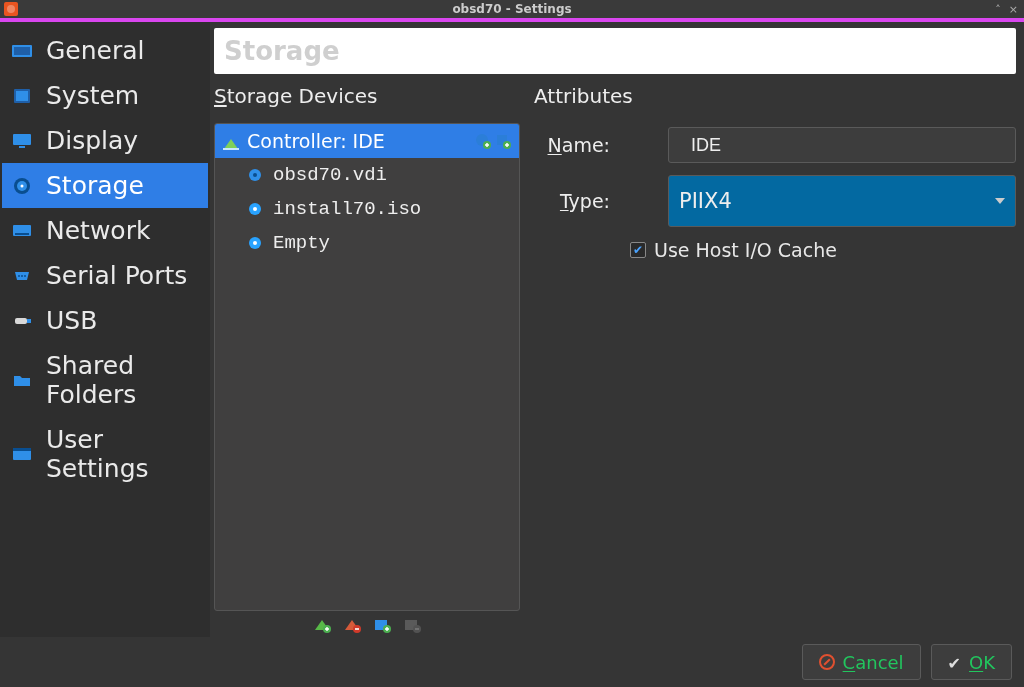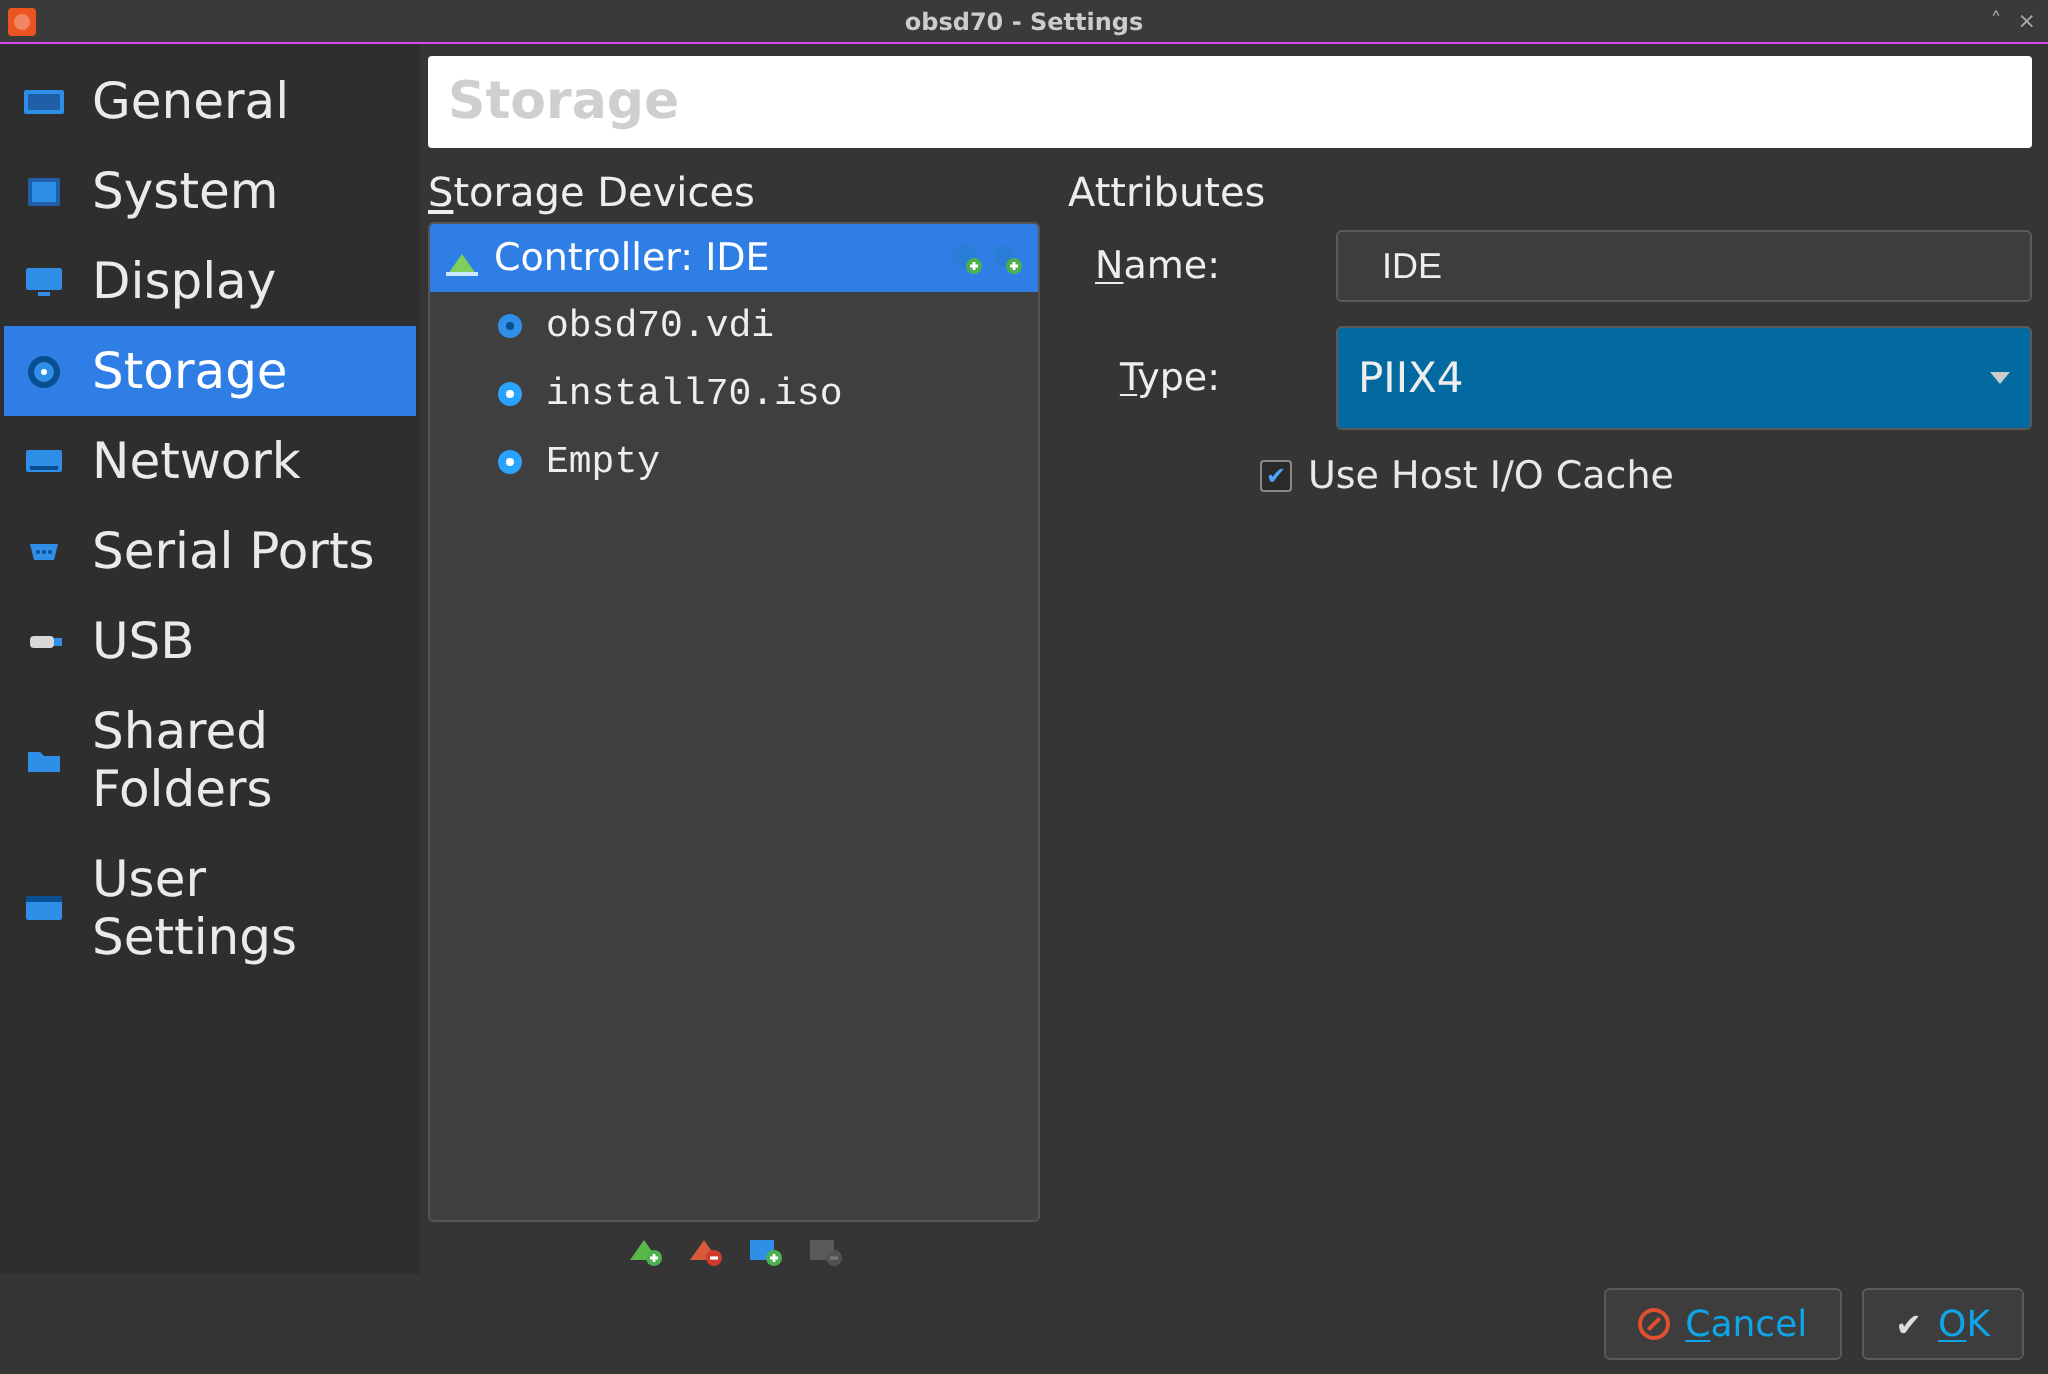--- a/index.html
+++ b/index.html
@@ -11,21 +11,21 @@
     color: #e8e8e8;
   }
   .titlebar {
     height: 22px;
     background: #3a3a3a;
     display: flex;
     align-items: center;
     font-size: 12px;
     color: #ccc;
     position: relative;
-    border-bottom: 1px solid #d946ef;
+    border-bottom: 4px solid #d946ef;
   }
   .titlebar .ticon {
     width: 14px; height: 14px; margin-left: 4px;
     background: #e95420;
     border-radius: 2px;
     display:flex;align-items:center;justify-content:center;
   }
   .titlebar .ttitle {
     position:absolute; left:0; right:0; text-align:center;
     font-weight: bold;
@@ -91,21 +91,21 @@
     flex-direction:column;
   }
   .col-right {
     flex:1;
     display:flex;
     flex-direction:column;
   }
   .section-title {
     font-size:20px;
     color:#eee;
-    padding: 2px 0 3px 0;
+    padding: 2px 0 15px 0;
   }
   .ul { text-decoration: underline; text-underline-offset: 2px; }
   .tree {
     background:#403f3f;
     border:1px solid #555;
     border-radius:3px;
     flex:1;
     overflow:hidden;
     position:relative;
   }
@@ -221,21 +221,21 @@
     justify-content:flex-end;
     align-items:center;
     gap:10px;
     padding-right:12px;
   }
   .btn {
     height:36px;
     background:#3d3d3d;
     border:1px solid #5a5a5a;
     border-radius:3px;
-    color:#0ea5e9;
+    color:#22c55e;
     font-size:18px;
     padding:0 16px;
     display:inline-flex;
     align-items:center;
     gap:8px;
     cursor:pointer;
   }
   .cancel-ico {
     width:16px;height:16px;border-radius:50%;
     border:2px solid #e05030;

